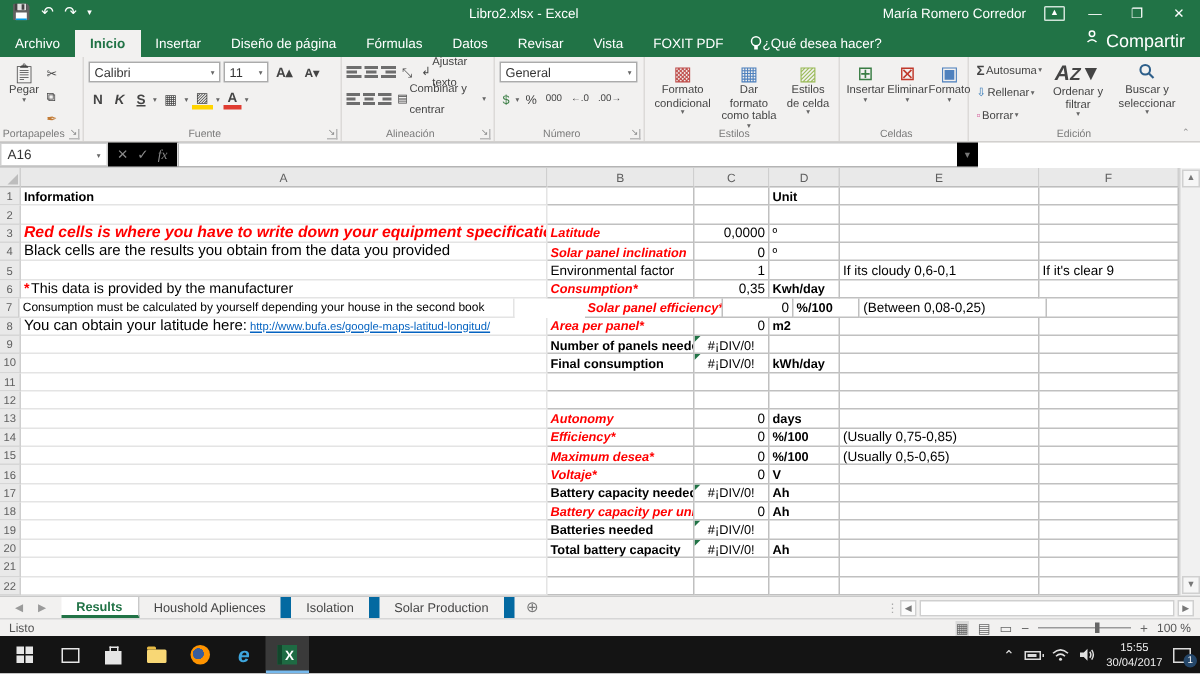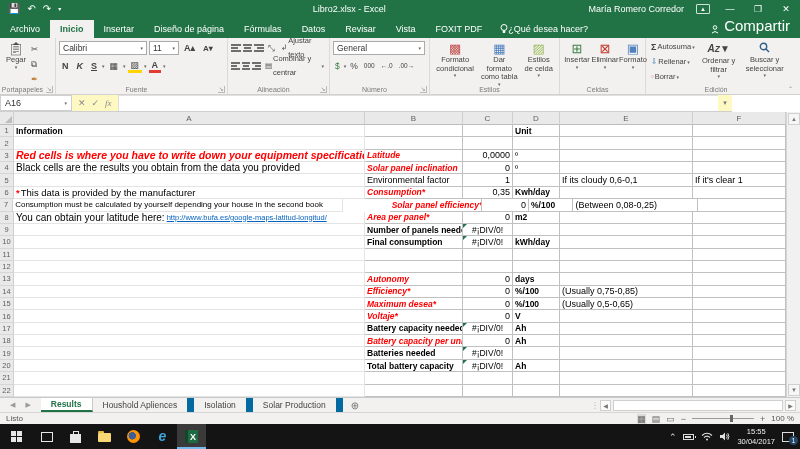--- a/index.html
+++ b/index.html
@@ -15,21 +15,21 @@
   .title-center { flex:1; text-align:center; font-size:9px; color:#fff; }
   .title-right { display:flex; align-items:center; gap:12px; padding-right:6px; }
   .winbtn { width:16px; text-align:center; font-size:9px; cursor:default; }
   .ribopts { width:14px; height:10px; border:1px solid #cfe3d8; border-radius:1px; font-size:6px; line-height:9px; text-align:center; }
 
   
   .tabrow { top:18px; left:0; width:800px; height:20px; background:#217346; display:flex; align-items:flex-end; }
   .rtab { color:#fff; font-size:9px; padding:4px 10px 4px; white-space:nowrap; }
   .rtab.active { background:#f2f1f0; color:#217346; font-weight:bold; }
   .tellme { display:flex; align-items:center; gap:0; color:#fff; font-size:9px; padding:4px 8px; }
-  .share { margin-left:auto; color:#fff; font-size:15px; padding:4px 10px; display:flex; gap:4px; align-items:flex-end; }
+  .share { margin-left:auto; color:#fff; font-size:12px; padding:4px 10px; display:flex; gap:4px; align-items:flex-start; }
 
   
   .ribbon { top:38px; left:0; width:800px; height:57px; background:#f2f1f0; border-bottom:1px solid #d2d0ce; display:flex; }
   .rgroup { position:relative; height:100%; border-right:1px solid #dcdad8; padding:2px 3px 11px; }
   .glabel { position:absolute; bottom:1px; left:0; right:10px; text-align:center; font-size:7px; color:#7a7a7a; white-space:nowrap; }
   .launcher { position:absolute; bottom:1px; right:2px; font-size:6px; color:#8a8a8a; border:1px solid #b9b9b9; border-top:none; border-left:none; width:7px; height:7px; line-height:6px; text-align:center; }
   .bigbtn { display:flex; flex-direction:column; align-items:center; justify-content:flex-start; font-size:7.5px; color:#444; text-align:center; padding:1px 3px; line-height:1.15; }
   .bigbtn .bicon { font-size:13px; line-height:15px; }
   .rrow { display:flex; align-items:center; gap:2px; height:16px; }
   .sbtn { font-size:8.5px; color:#444; padding:0 2px; display:flex; align-items:center; gap:1px; line-height:14px; }
@@ -37,21 +37,21 @@
   .dd { font-size:5px; color:#666; }
   .chip { font-size:9px; font-weight:bold; color:#444; padding:0 3px; }
   .underl { text-decoration:underline; }
   .alnico { display:inline-block; width:11px; }
   .alnico i { display:block; height:1.5px; background:#6e6e6e; margin:1.5px 0; }
   .alnico.l i:nth-child(2){ width:70%; } .alnico.c i:nth-child(2){ width:70%; margin-left:auto; margin-right:auto; } .alnico.r i:nth-child(2){ width:70%; margin-left:auto; }
   .fill-yellow { border-bottom:3px solid #ffd400; } .font-red { border-bottom:3px solid #e03c31; }
   .twoline { width:56px; white-space:normal; }
 
   
-  .fbar { top:95px; left:0; width:732px; height:17px; background:#fef9c3; border-bottom:1px solid #cfcfcf; display:flex; align-items:stretch; }
+  .fbar { top:95px; left:0; width:652px; height:17px; background:#000000; border-bottom:1px solid #cfcfcf; display:flex; align-items:stretch; }
   .namebox { width:72px; background:#fff; border:1px solid #cfcfcf; font-size:9px; color:#333; display:flex; align-items:center; justify-content:space-between; padding:0 4px; }
   .fbtns { display:flex; align-items:center; gap:6px; padding:0 6px; color:#8a8a8a; font-size:9px; border-right:1px solid #dcdcdc; }
   .fx-input { flex:1; background:#fff; border-top:1px solid #e0e0e0; font-size:9px; padding:2px 4px; color:#333; }
   .fbar .chev { width:14px; display:flex; align-items:center; justify-content:center; color:#777; font-size:7px; }
 
   
   .grid { top:112px; left:0; width:800px; height:285px; background:#fff; }
   .gridrows { position:absolute; left:0; top:0; width:786px; }
   .hdr-row { display:flex; height:13px; }
   .hdr-cell { background:#e9e9e9; border-right:1px solid #cfcfcf; border-bottom:1px solid #bdbdbd; color:#5f5f5f; font-size:8px; display:flex; align-items:center; justify-content:center; }
@@ -344,21 +344,21 @@
           <span>Rellenar</span>
           <span class="dd">▾</span>
         </span>
         <span class="sbtn" style="font-size:7.5px;">
           <span style="color:#d86ca3;">▫</span>
           <span>Borrar</span>
           <span class="dd">▾</span>
         </span>
       </div>
       <div class="bigbtn twoline" style="width:44px;">
-        <span class="bicon" style="font-size:10px;font-weight:bold;font-style:italic;">A<small>Z</small>▼</span>
+        <span class="bicon" style="font-size:14px;font-weight:bold;font-style:italic;">A<small>Z</small>▼</span>
         <span>Ordenar y filtrar</span>
         <span class="dd">▾</span>
       </div>
       <div class="bigbtn twoline" style="width:48px;">
         <span class="bicon">
           <svg width="11" height="11" viewBox="0 0 11 11">
               <circle cx="4.5" cy="4.5" r="3.2" fill="none" stroke="#2e5f8a" stroke-width="1.4"></circle>
               <line x1="7" y1="7" x2="10" y2="10" stroke="#2e5f8a" stroke-width="1.4"></line>
             </svg>
         </span>
@@ -432,21 +432,21 @@
         <div class="cell data" style="width: 133px;"></div>
         <div class="cell data" style="width: 93px;"></div>
       </div>
       <div class="grow">
         <div class="gut" style="width: 14px;">5</div>
         <div class="cell" style="width: 351px;"></div>
         <div class="cell data" style="width: 98px;">Environmental factor</div>
         <div class="cell data num" style="width: 50px;">1</div>
         <div class="cell data" style="width: 47px;"></div>
         <div class="cell data" style="width: 133px;">If its cloudy 0,6-0,1</div>
-        <div class="cell data" style="width: 93px;">If it's clear 1</div>
+        <div class="cell data" style="width: 93px;">If it's clear 9</div>
       </div>
       <div class="grow">
         <div class="gut" style="width: 14px;">6</div>
         <div class="cell a6" style="width: 351px;"><span class="star">*</span>This data is provided by the manufacturer</div>
         <div class="cell data red" style="width: 98px;">Consumption*</div>
         <div class="cell data num" style="width: 50px;">0,35</div>
         <div class="cell data unit" style="width: 47px;">Kwh/day</div>
         <div class="cell data" style="width: 133px;"></div>
         <div class="cell data" style="width: 93px;"></div>
       </div>

